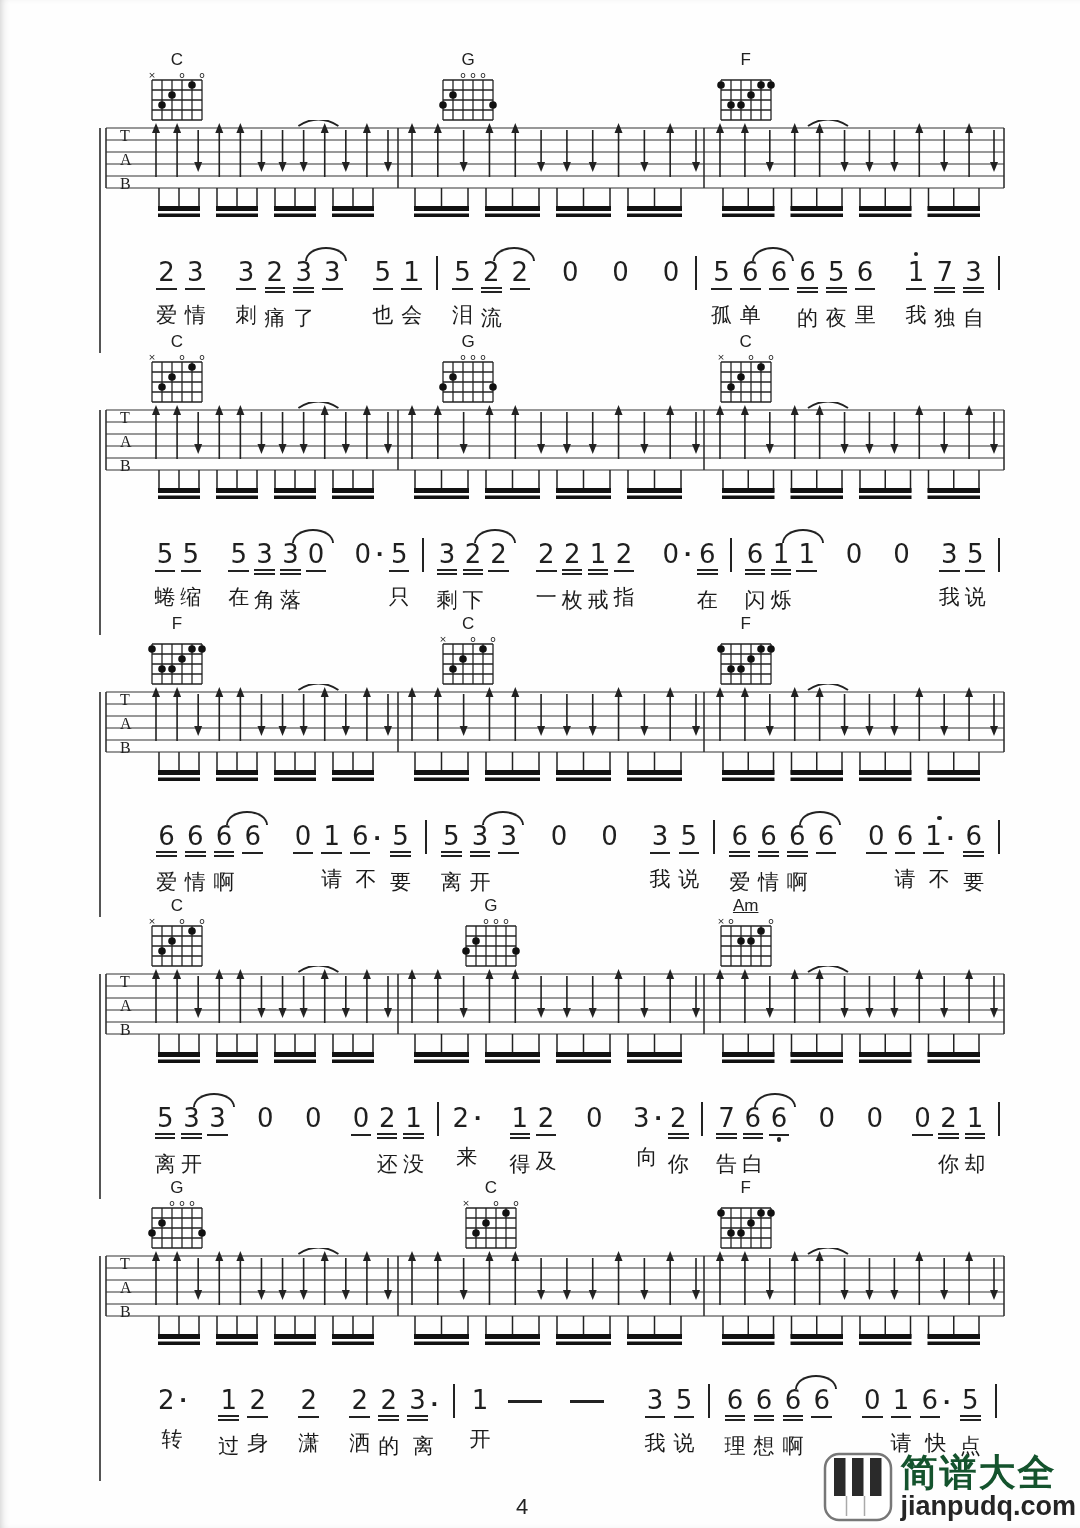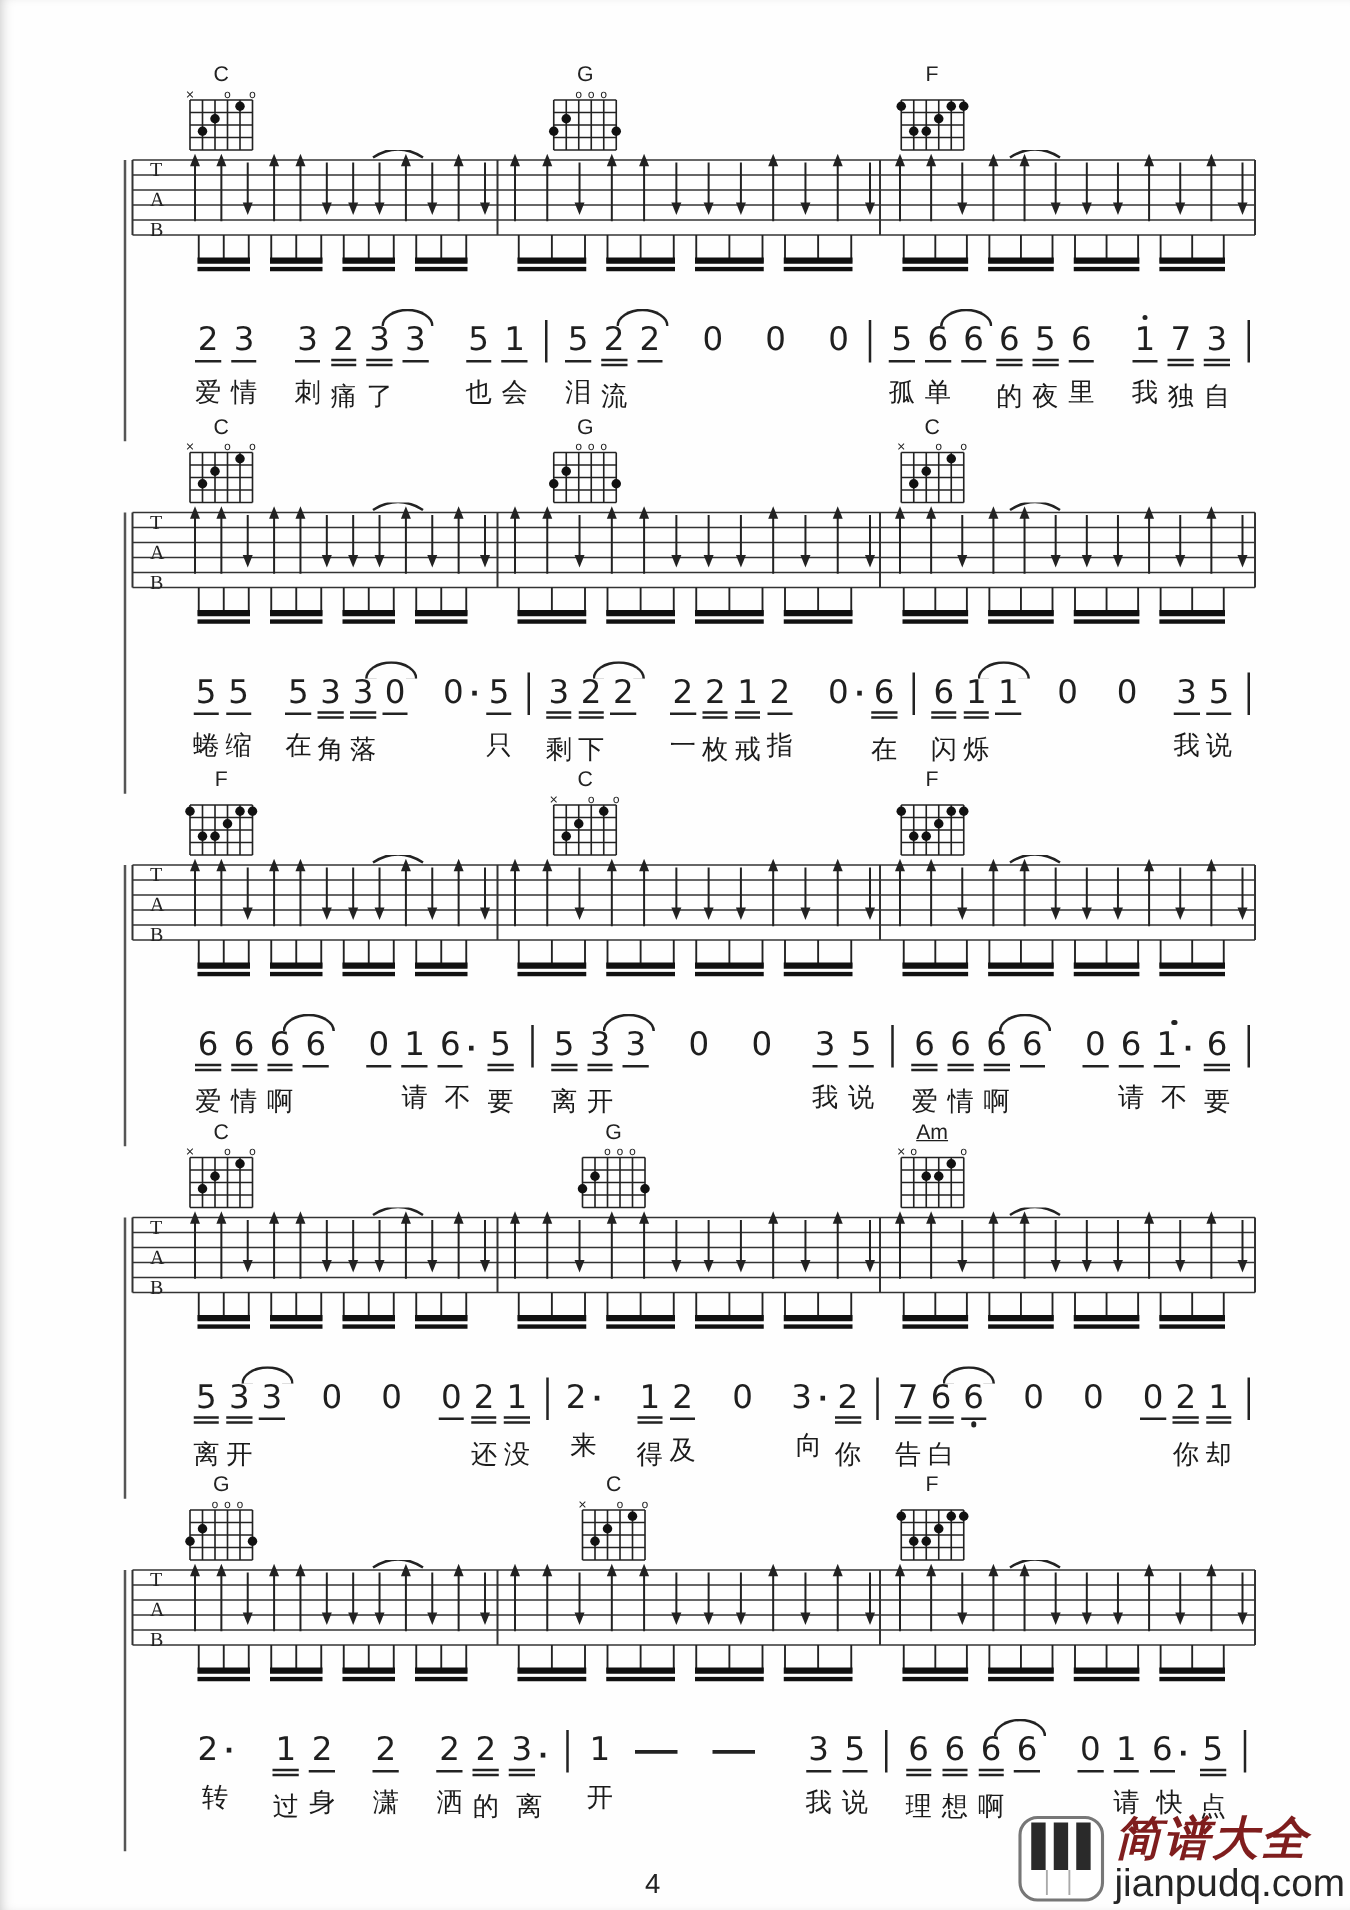--- a/index.html
+++ b/index.html
@@ -35,22 +35,22 @@
   .tok.tie::after{content:"";position:absolute;top:-3px;left:58%;width:38px;height:12px;
        border:2.5px solid #222;border-bottom:none;
        border-radius:50% 50% 0 0 / 100% 100% 0 0;}
   .bar{width:2px;height:34px;background:#222;margin:6px 10px 0 10px;flex:none;}
   .dashtok{display:inline-flex;flex-direction:column;align-items:center;margin:0 14px;}
   .dash{width:34px;height:3px;background:#222;margin-top:22px;}
   .footer{position:absolute;left:0;right:0;bottom:0;height:86px;}
   .pagenum{position:absolute;left:516px;bottom:8px;font-size:22px;color:#222;}
   .watermark{position:absolute;right:4px;bottom:6px;display:flex;align-items:center;gap:8px;}
   .wm-text{display:flex;flex-direction:column;align-items:flex-start;line-height:1;}
-  .wm-brand{font-size:37px;font-weight:700;color:#7f1d1d;letter-spacing:2px;font-style:italic;}
-  .wm-domain{font-size:31px;font-weight:400;color:#252525;margin-top:2px;}
+  .wm-brand{font-size:37px;font-weight:700;color:#14532d;letter-spacing:2px;}
+  .wm-domain{font-size:27px;font-weight:700;color:#252525;margin-top:2px;}
 </style>
 </head>
 <body>
 
 <div class="page">
   <div class="systems">
   <section class="system">
     <div class="chordrow">
           <div class="chord" style="left: 4.5%;">
             <div class="chord-name">C</div>

